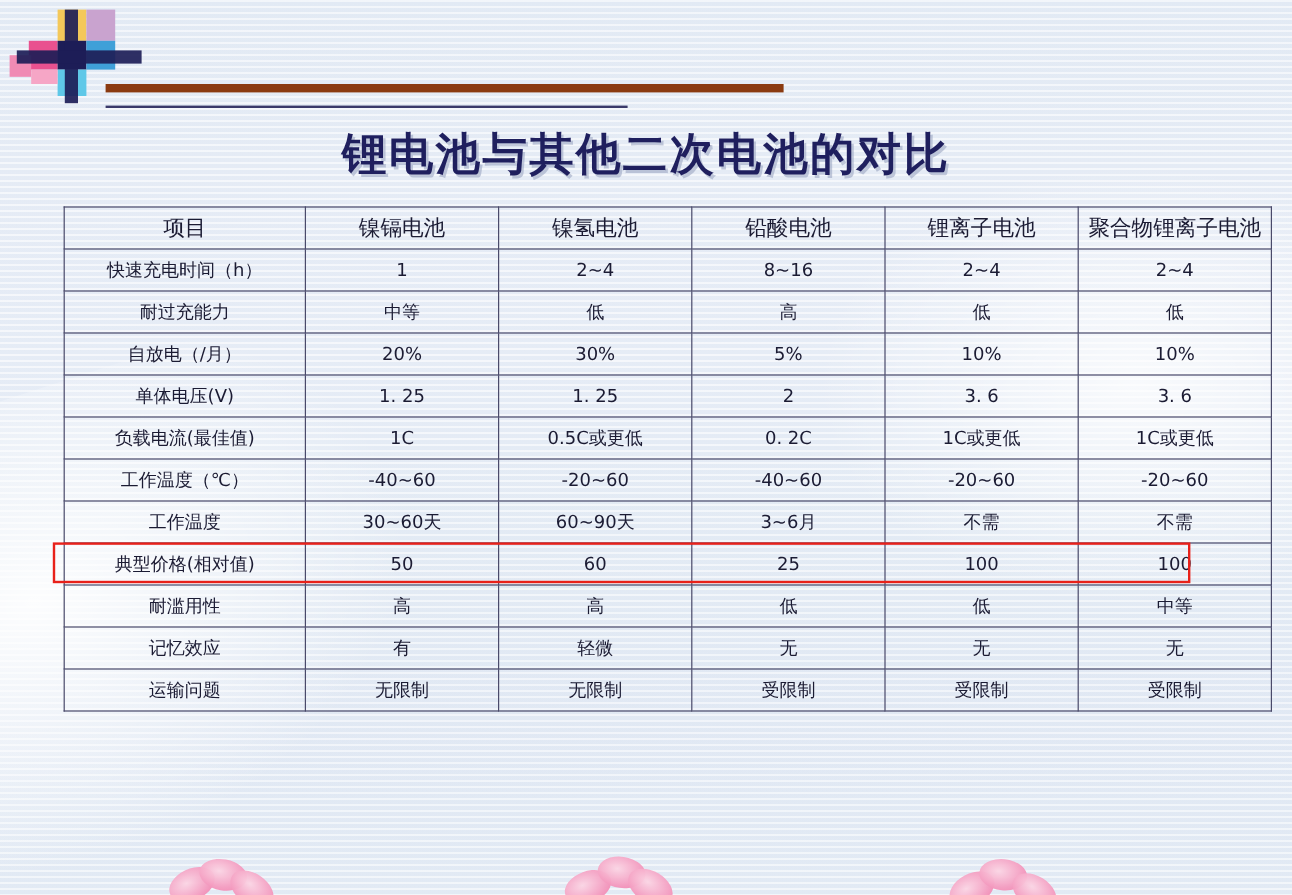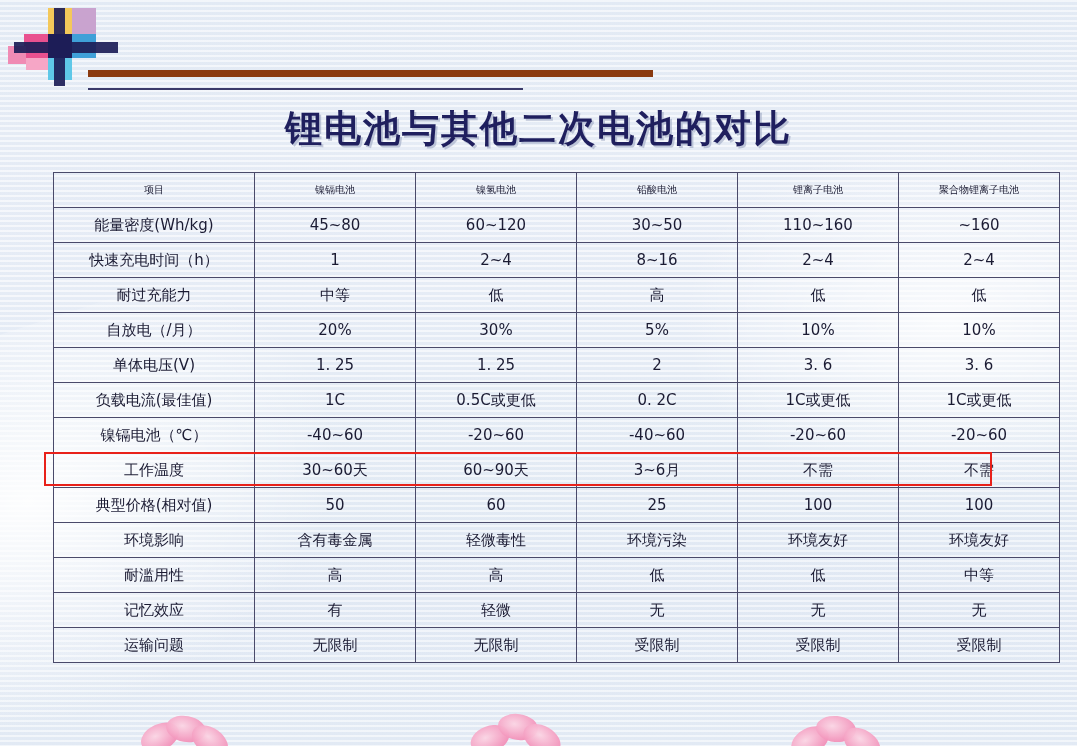--- a/index.html
+++ b/index.html
@@ -112,21 +112,21 @@
     height: 34px;
     text-align: center;
     vertical-align: middle;
     font-size: 15px;
     color: #1b1b33;
     font-family: "DejaVu Sans", "Liberation Sans", sans-serif;
     padding: 0 2px;
     white-space: nowrap;
   }
   table.cmp tr.header td {
-    font-size: 10px;
+    font-size: 18px;
   }
   table.cmp td.col0 { width: 196px; }
   table.cmp td.c { width: 156px; }
 
   
   .highlight-box {
     position: absolute;
     left: 44px;
     top: 452px;
     width: 948px;
@@ -188,28 +188,20 @@
         <tr class="header">
           <td class="col0">项目</td>
           <td class="c">镍镉电池</td>
           <td class="c">镍氢电池</td>
           <td class="c">铅酸电池</td>
           <td class="c">锂离子电池</td>
           <td class="c">聚合物锂离子电池</td>
         </tr>
 
         <tr>
-          <td class="col0">能量密度(Wh/kg)</td>
-          <td class="c">45~80</td>
-          <td class="c">60~120</td>
-          <td class="c">30~50</td>
-          <td class="c">110~160</td>
-          <td class="c">~160</td>
-        </tr>
-        <tr>
           <td class="col0">快速充电时间（h）</td>
           <td class="c">1</td>
           <td class="c">2~4</td>
           <td class="c">8~16</td>
           <td class="c">2~4</td>
           <td class="c">2~4</td>
         </tr>
         <tr>
           <td class="col0">耐过充能力</td>
           <td class="c">中等</td>
@@ -236,21 +228,21 @@
         </tr>
         <tr>
           <td class="col0">负载电流(最佳值)</td>
           <td class="c">1C</td>
           <td class="c">0.5C或更低</td>
           <td class="c">0. 2C</td>
           <td class="c">1C或更低</td>
           <td class="c">1C或更低</td>
         </tr>
         <tr>
-          <td class="col0">镍镉电池（℃）</td>
+          <td class="col0">工作温度（℃）</td>
           <td class="c">-40~60</td>
           <td class="c">-20~60</td>
           <td class="c">-40~60</td>
           <td class="c">-20~60</td>
           <td class="c">-20~60</td>
         </tr>
         <tr>
           <td class="col0">工作温度</td>
           <td class="c">30~60天</td>
           <td class="c">60~90天</td>
@@ -258,28 +250,20 @@
           <td class="c">不需</td>
           <td class="c">不需</td>
         </tr>
         <tr>
           <td class="col0">典型价格(相对值)</td>
           <td class="c">50</td>
           <td class="c">60</td>
           <td class="c">25</td>
           <td class="c">100</td>
           <td class="c">100</td>
-        </tr>
-        <tr>
-          <td class="col0">环境影响</td>
-          <td class="c">含有毒金属</td>
-          <td class="c">轻微毒性</td>
-          <td class="c">环境污染</td>
-          <td class="c">环境友好</td>
-          <td class="c">环境友好</td>
         </tr>
         <tr>
           <td class="col0">耐滥用性</td>
           <td class="c">高</td>
           <td class="c">高</td>
           <td class="c">低</td>
           <td class="c">低</td>
           <td class="c">中等</td>
         </tr>
         <tr>

